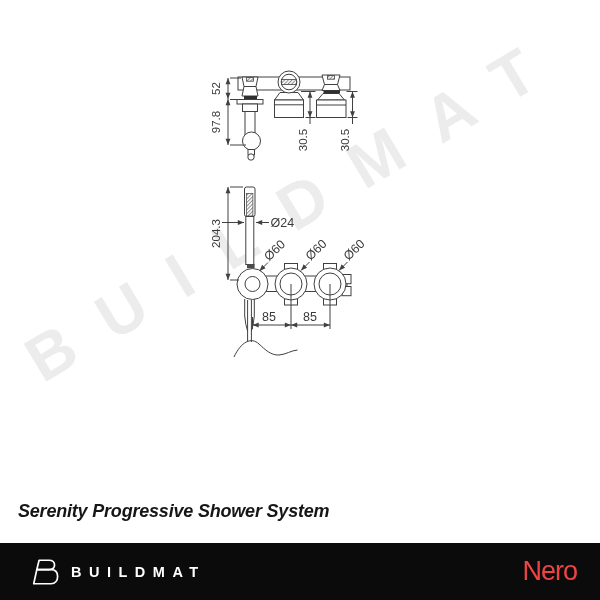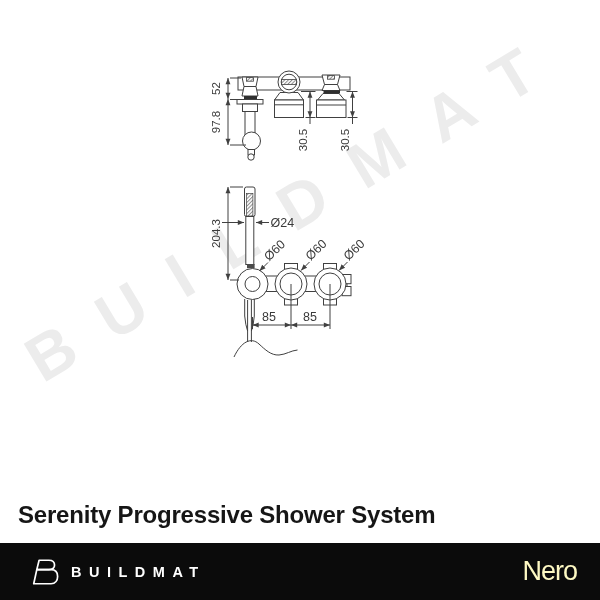--- a/index.html
+++ b/index.html
@@ -10,28 +10,28 @@
                letter-spacing:36px; color:#ececec; white-space:nowrap; z-index:1; user-select:none; }
   .drawing { position:absolute; left:0; top:0; width:600px; height:600px; z-index:2; }
   .ln line, .ln path, .ln rect, .ln circle, .ln polygon { stroke:#404040; stroke-width:1; fill:none; }
   .ln .wf { fill:#ffffff; }
   .ln .dark { fill:#2f2f2f; stroke:none; }
   .ln .cap  { fill:#4a4a4a; stroke:none; }
   .ln .hatchfill { fill:url(#hatch); stroke:#404040; stroke-width:0.8; }
   .ln .spray { fill:url(#hatch); stroke:#404040; stroke-width:0.7; }
   .ln text { fill:#3a3a3a; stroke:none; font-family:"Liberation Sans",sans-serif; font-size:11.5px; }
   .ln text.big { font-size:12.5px; }
-  .title { position:absolute; left:18px; top:501px; font-size:24px; font-weight:700; color:#161616;
-           letter-spacing:-0.2px; z-index:3; }
+  .title { position:absolute; left:18px; top:501px; font-size:18px; font-weight:700; color:#161616;
+           letter-spacing:-0.2px; z-index:3;font-style:italic; }
   .footer { position:absolute; left:0; bottom:0; width:600px; height:57px; background:#0b0b0b; z-index:4;
             display:flex; align-items:center; justify-content:space-between;
             padding:0 23px 0 31px; box-sizing:border-box; }
   .brand { display:flex; align-items:center; gap:11px; color:#fff; }
   .brand .wordmark { font-size:14.5px; font-weight:700; letter-spacing:7.5px; }
-  .nero { color:#fef9c3; font-size:27px; font-weight:400; letter-spacing:-1px; }
+  .nero { color:#ef4444; font-size:27px; font-weight:400; letter-spacing:-1px; }
 </style>
 </head>
 <body>
 
 <div class="page">
 
   <div class="watermark">BUILDMAT</div>
 
   <svg class="drawing" viewBox="0 0 600 600" xmlns="http://www.w3.org/2000/svg">
     <defs>

